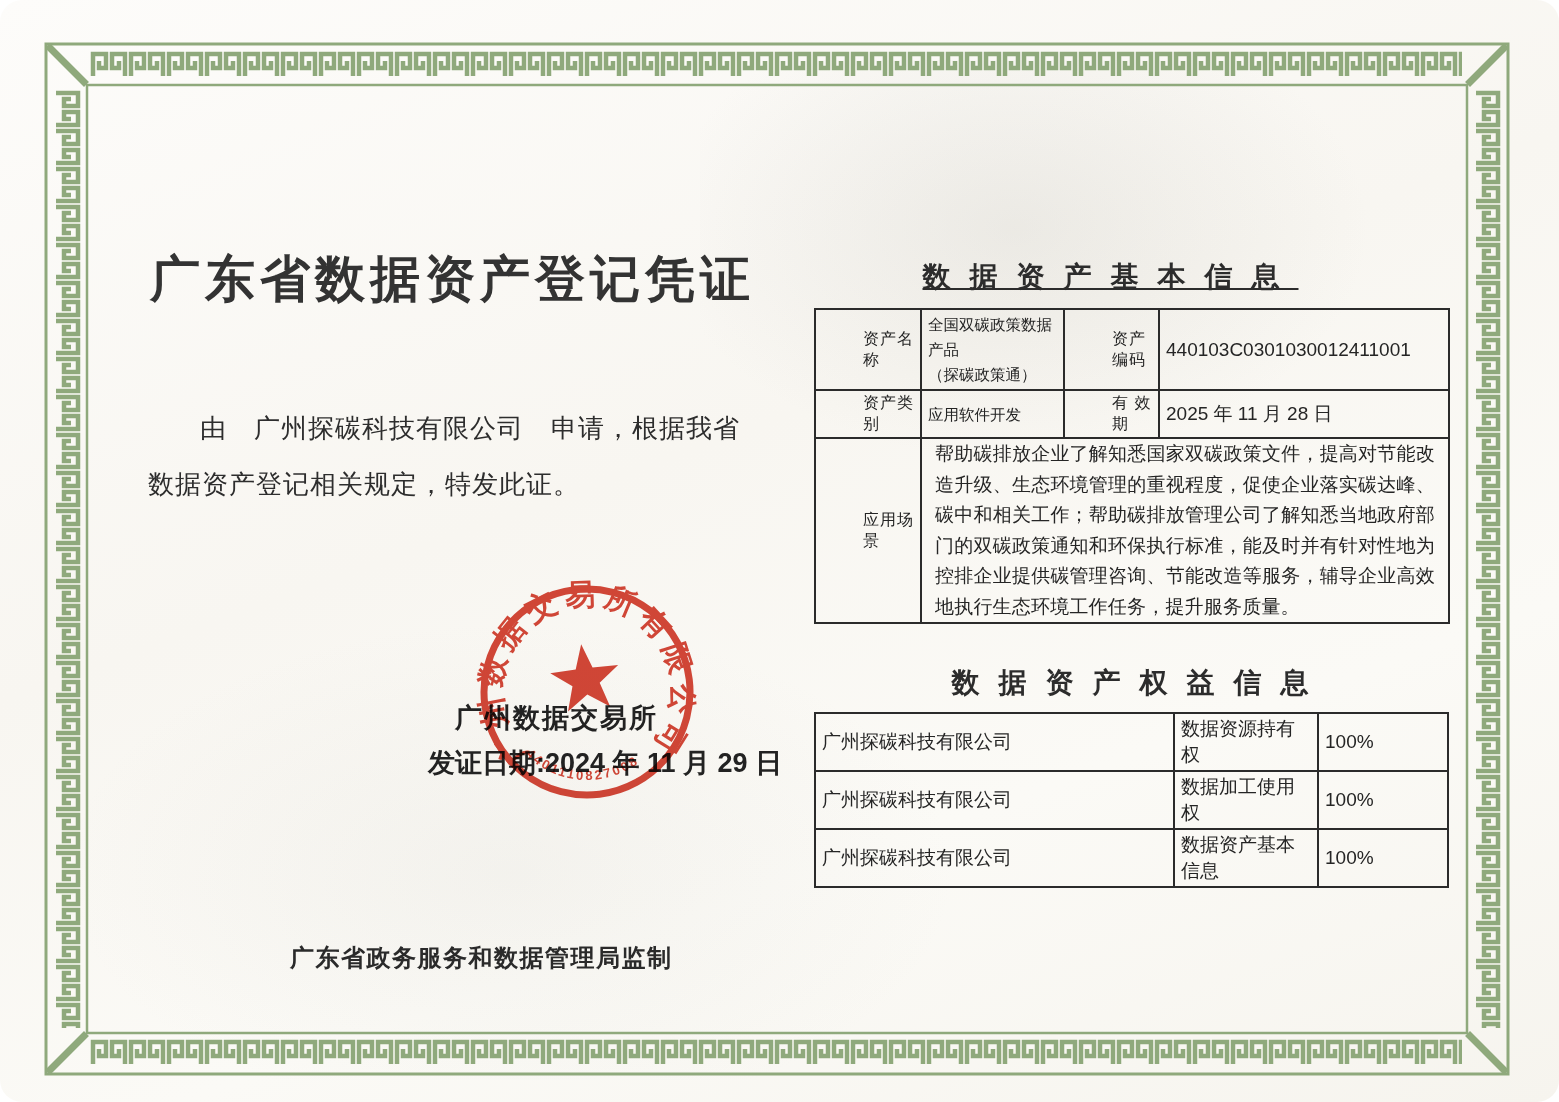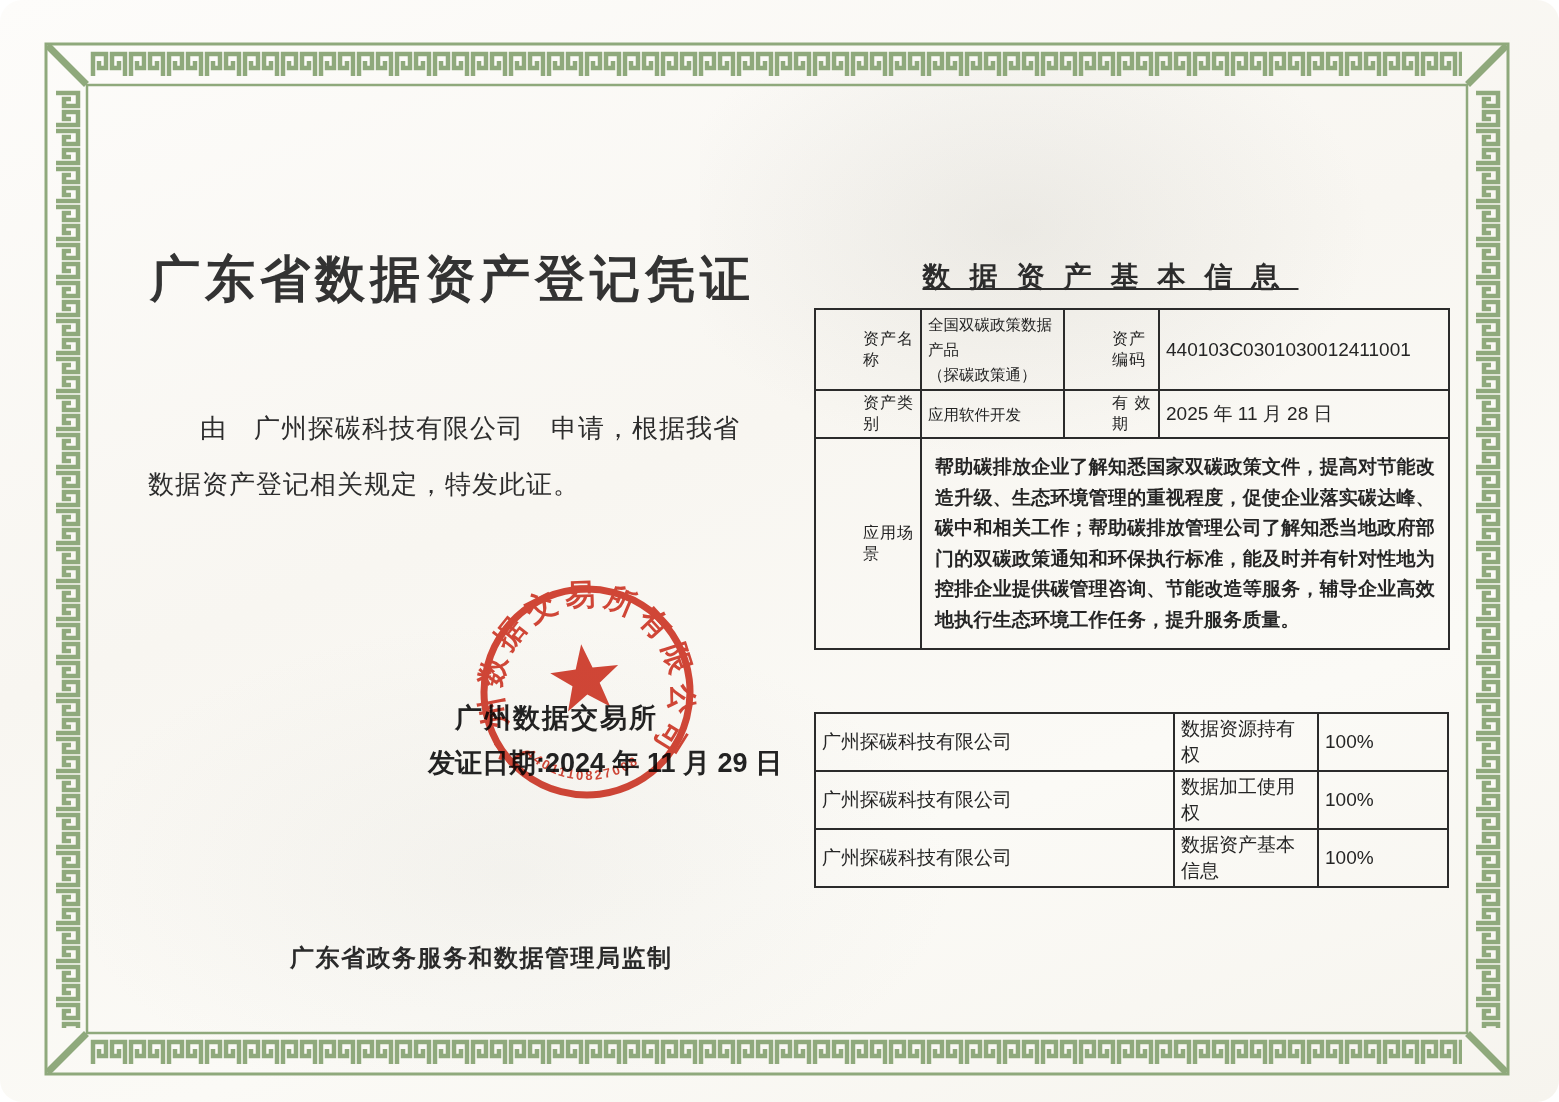--- a/index.html
+++ b/index.html
@@ -52,21 +52,21 @@
   .t1{left:814px;top:308px;width:634px;}
   .t1 col.c1{width:106px}.t1 col.c2{width:143px}.t1 col.c3{width:95px}.t1 col.c4{width:290px}
   .t1 .r1 td{height:59px;}
   .t1 .r2 td{height:42px;}
   .t1 .r3 td{height:153px;}
   .t1 td.lbl{font-size:16px;letter-spacing:1px;padding-left:47px;}
   .t1 td.val2{font-size:15.5px;line-height:25px;}
   .t1 td.val{font-size:19px;}
   .t1 td.scenario{
     text-align:justify;font-size:19px;line-height:30.5px;
-    padding:13px 13px;letter-spacing:0.2px;font-weight:bold;
+    padding:0 13px;letter-spacing:0.2px;
   }
   .t2{left:814px;top:712px;width:633px;}
   .t2 col.c1{width:359px}.t2 col.c2{width:144px}.t2 col.c3{width:130px}
   .t2 .hrow td{height:54px;font-size:19.5px;}
   .t2 .drow td{height:39px;font-size:19px;}
 
   .issuer{
     position:absolute;left:455px;top:700px;width:300px;text-align:left;
     font-size:27px;font-weight:600;color:#222;letter-spacing:2px;white-space:nowrap;
   }
@@ -166,20 +166,21 @@
       <td class="lbl">有 效 期</td>
       <td class="val">2025 年 11 月 28 日</td>
     </tr>
     <tr class="r3">
       <td class="lbl">应用场景</td>
       <td class="scenario" colspan="3">帮助碳排放企业了解知悉国家双碳政策文件，提高对节能改造升级、生态环境管理的重视程度，促使企业落实碳达峰、碳中和相关工作；帮助碳排放管理公司了解知悉当地政府部门的双碳政策通知和环保执行标准，能及时并有针对性地为控排企业提供碳管理咨询、节能改造等服务，辅导企业高效地执行生态环境工作任务，提升服务质量。</td>
     </tr>
   </tbody>
     </table>
 
+  <div class="heading h2pos">数据资产权益信息</div>
 
   <table class="cert t2">
     <colgroup>
         <col class="c1">
         <col class="c2">
         <col class="c3">
       </colgroup>
     <tbody>
     <tr class="drow">
       <td>广州探碳科技有限公司</td>

